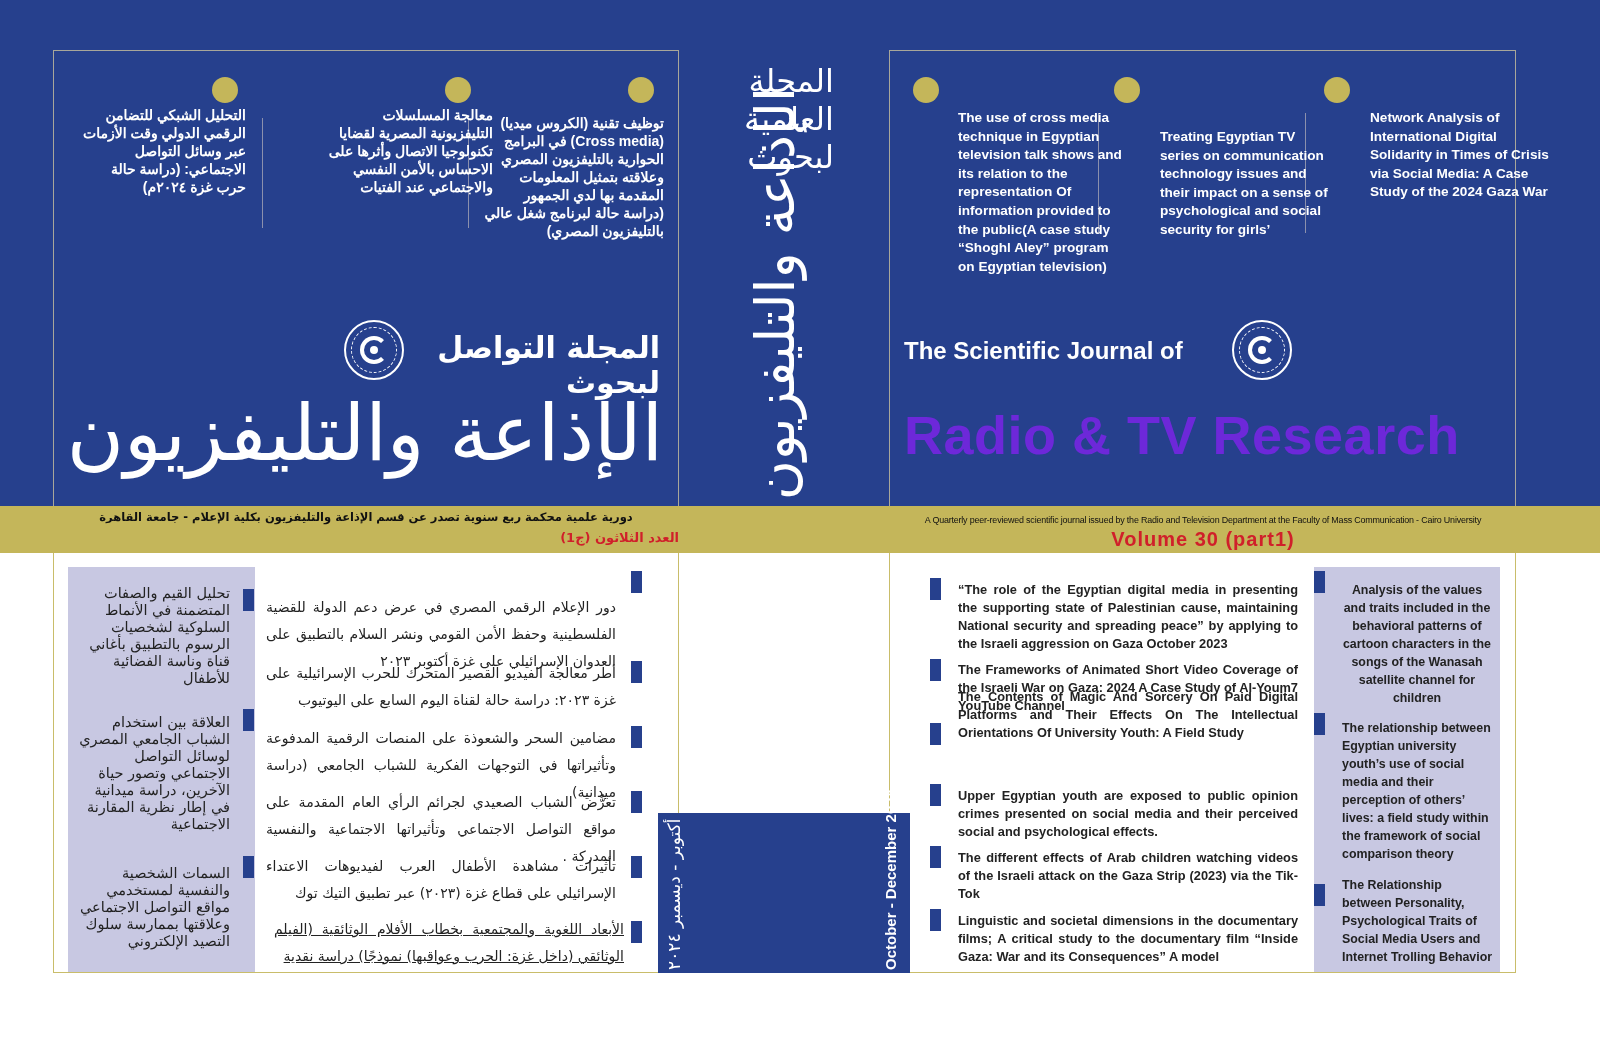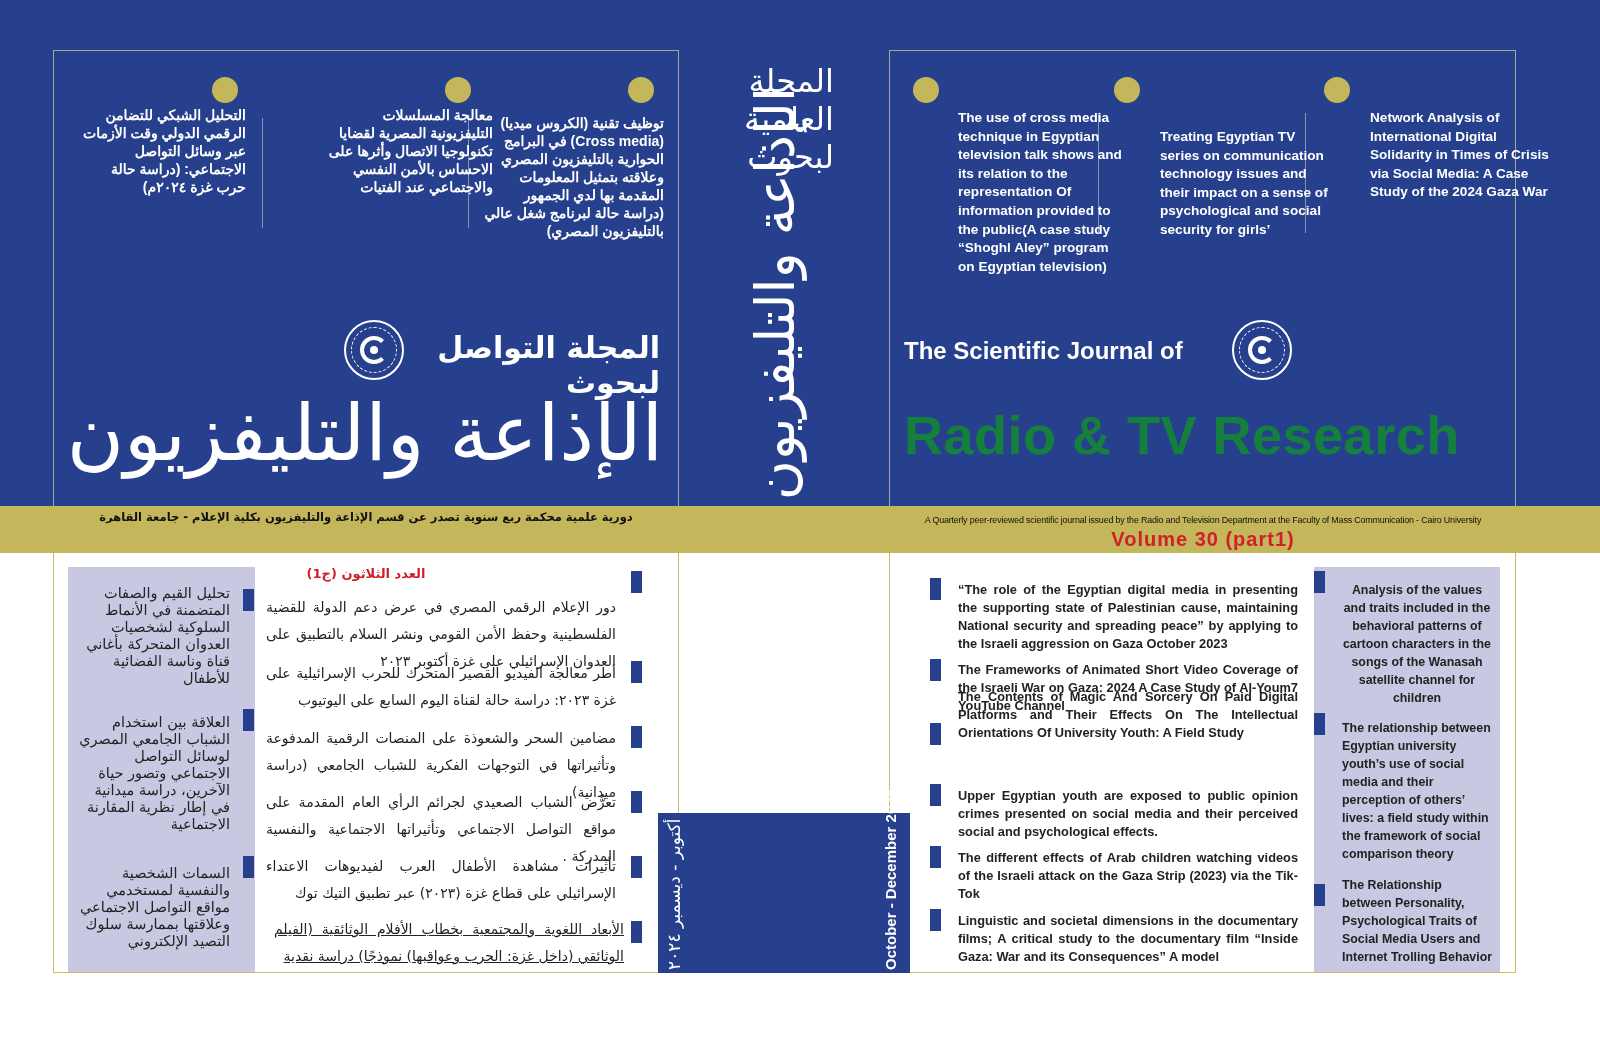--- a/index.html
+++ b/index.html
@@ -51,27 +51,27 @@
     <div class="ring">
         <div class="eye">
           <div class="pupil"></div>
         </div>
       </div>
   </div>
   <div style="position:absolute;left:410px;top:330px;width:250px;text-align:right;color:#fff;font-weight:bold;font-size:30px;direction:rtl;font-family:'DejaVu Sans',sans-serif;">المجلة التواصل لبحوث</div>
   <div style="position:absolute;left:60px;top:385px;width:610px;text-align:center;color:#fff;font-size:78px;line-height:96px;direction:rtl;font-family:'DejaVu Sans',sans-serif;font-weight:normal;letter-spacing:1px;">الإذاعة والتليفزيون</div>
 
   <div style="position:absolute;left:53px;top:510px;width:626px;text-align:center;color:#111;font-weight:bold;font-size:11.5px;direction:rtl;font-family:'DejaVu Sans',sans-serif;">دورية علمية محكمة ربع سنوية تصدر عن قسم الإذاعة والتليفزيون بكلية الإعلام - جامعة القاهرة</div>
-  <div style="position:absolute;left:53px;top:530px;width:626px;text-align:center;color:#d0202a;font-weight:bold;font-size:13px;direction:rtl;font-family:'DejaVu Sans',sans-serif;margin-top:36px;">العدد الثلاثون (ج1)</div>
+  <div style="position:absolute;left:53px;top:530px;width:626px;color:#d0202a;font-weight:bold;font-size:13px;direction:rtl;font-family:'DejaVu Sans',sans-serif;">العدد الثلاثون (ج1)</div>
 
   <div class="lav" style="left:68px;width:187px;"></div>
   <div class="sq" style="left:243px;top:589px;"></div>
   <div class="sq" style="left:243px;top:709px;"></div>
   <div class="sq" style="left:243px;top:856px;"></div>
-  <div class="side-ar" style="left:78px;top:585px;width:152px;">تحليل القيم والصفات المتضمنة في الأنماط السلوكية لشخصيات العدوان المتحركة بأغاني قناة وناسة الفضائية للأطفال</div>
+  <div class="side-ar" style="left:78px;top:585px;width:152px;">تحليل القيم والصفات المتضمنة في الأنماط السلوكية لشخصيات الرسوم بالتطبيق بأغاني قناة وناسة الفضائية للأطفال</div>
   <div class="side-ar" style="left:78px;top:714px;width:152px;">العلاقة بين استخدام الشباب الجامعي المصري لوسائل التواصل الاجتماعي وتصور حياة الآخرين، دراسة ميدانية في إطار نظرية المقارنة الاجتماعية</div>
   <div class="side-ar" style="left:78px;top:865px;width:152px;">السمات الشخصية والنفسية لمستخدمي مواقع التواصل الاجتماعي وعلاقتها بممارسة سلوك التصيد الإلكتروني</div>
 
   <div class="sq" style="left:631px;top:571px;"></div>
   <div class="sq" style="left:631px;top:661px;"></div>
   <div class="sq" style="left:631px;top:726px;"></div>
   <div class="sq" style="left:631px;top:791px;"></div>
   <div class="sq" style="left:631px;top:856px;"></div>
   <div class="sq" style="left:631px;top:921px;"></div>
   <div class="ar-item" style="left:266px;top:594px;width:350px;">دور الإعلام الرقمي المصري في عرض دعم الدولة للقضية الفلسطينية وحفظ الأمن القومي ونشر السلام بالتطبيق على العدوان الإسرائيلي على غزة أكتوبر ٢٠٢٣</div>
@@ -107,21 +107,21 @@
   <div class="en-feature" style="left:1325px;top:109px;width:180px;">Network Analysis of International Digital Solidarity in Times of Crisis via Social Media: A Case Study of the 2024 Gaza War</div>
 
   <div style="position:absolute;left:904px;top:337px;color:#fff;font-weight:bold;font-size:24px;">The Scientific Journal of</div>
   <div class="logo" style="left:1232px;top:320px;">
     <div class="ring">
         <div class="eye">
           <div class="pupil"></div>
         </div>
       </div>
   </div>
-  <div style="position:absolute;left:904px;top:404px;color:#15803d;font-weight:bold;font-size:54px;letter-spacing:0.5px;white-space:nowrap;">Radio &amp; TV Research</div>
+  <div style="position:absolute;left:904px;top:404px;color:#6d28d9;font-weight:bold;font-size:54px;letter-spacing:0.5px;white-space:nowrap;">Radio &amp; TV Research</div>
 
   <div style="position:absolute;left:890px;top:514px;width:626px;text-align:center;color:#111;font-size:9.6px;letter-spacing:-0.2px;white-space:nowrap;transform:scaleX(0.93);transform-origin:center;">A Quarterly peer-reviewed scientific journal issued by the Radio and Television Department at the Faculty of Mass Communication - Cairo University</div>
   <div style="position:absolute;left:890px;top:528px;width:626px;text-align:center;color:#d0202a;font-weight:bold;font-size:20px;letter-spacing:1px;">Volume 30 (part1)</div>
 
   <div class="sq" style="left:930px;top:578px;"></div>
   <div class="sq" style="left:930px;top:659px;"></div>
   <div class="sq" style="left:930px;top:723px;"></div>
   <div class="sq" style="left:930px;top:784px;"></div>
   <div class="sq" style="left:930px;top:846px;"></div>
   <div class="sq" style="left:930px;top:909px;"></div>

